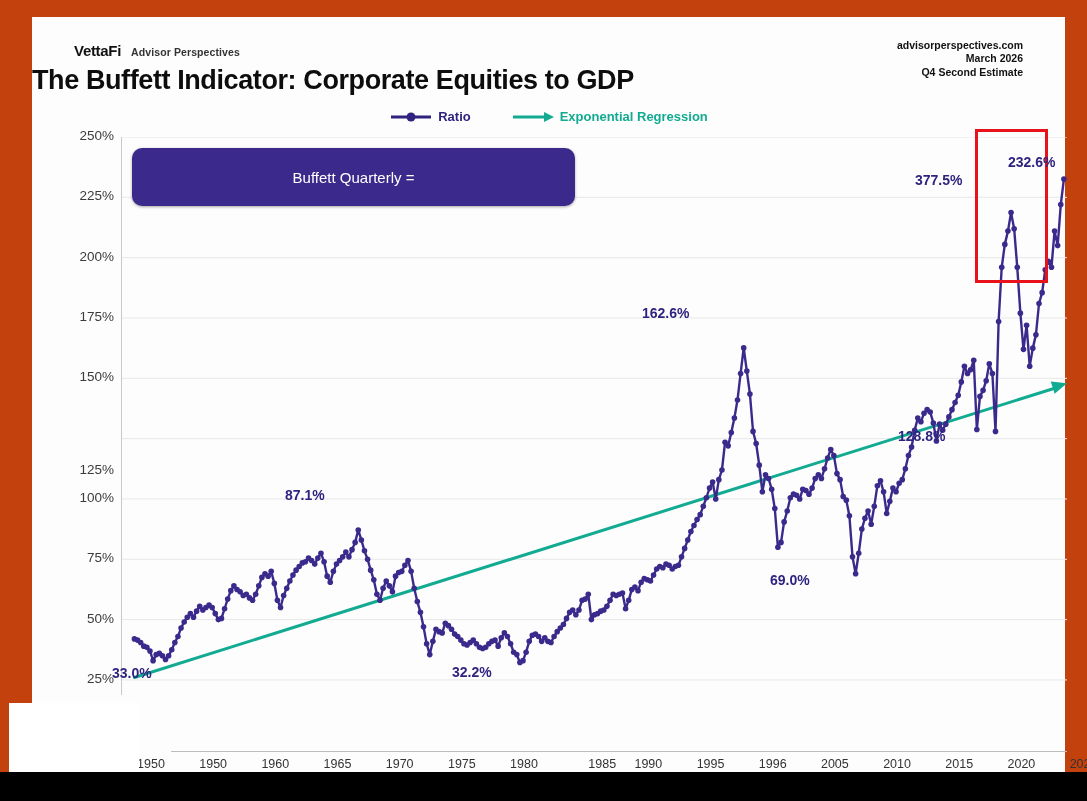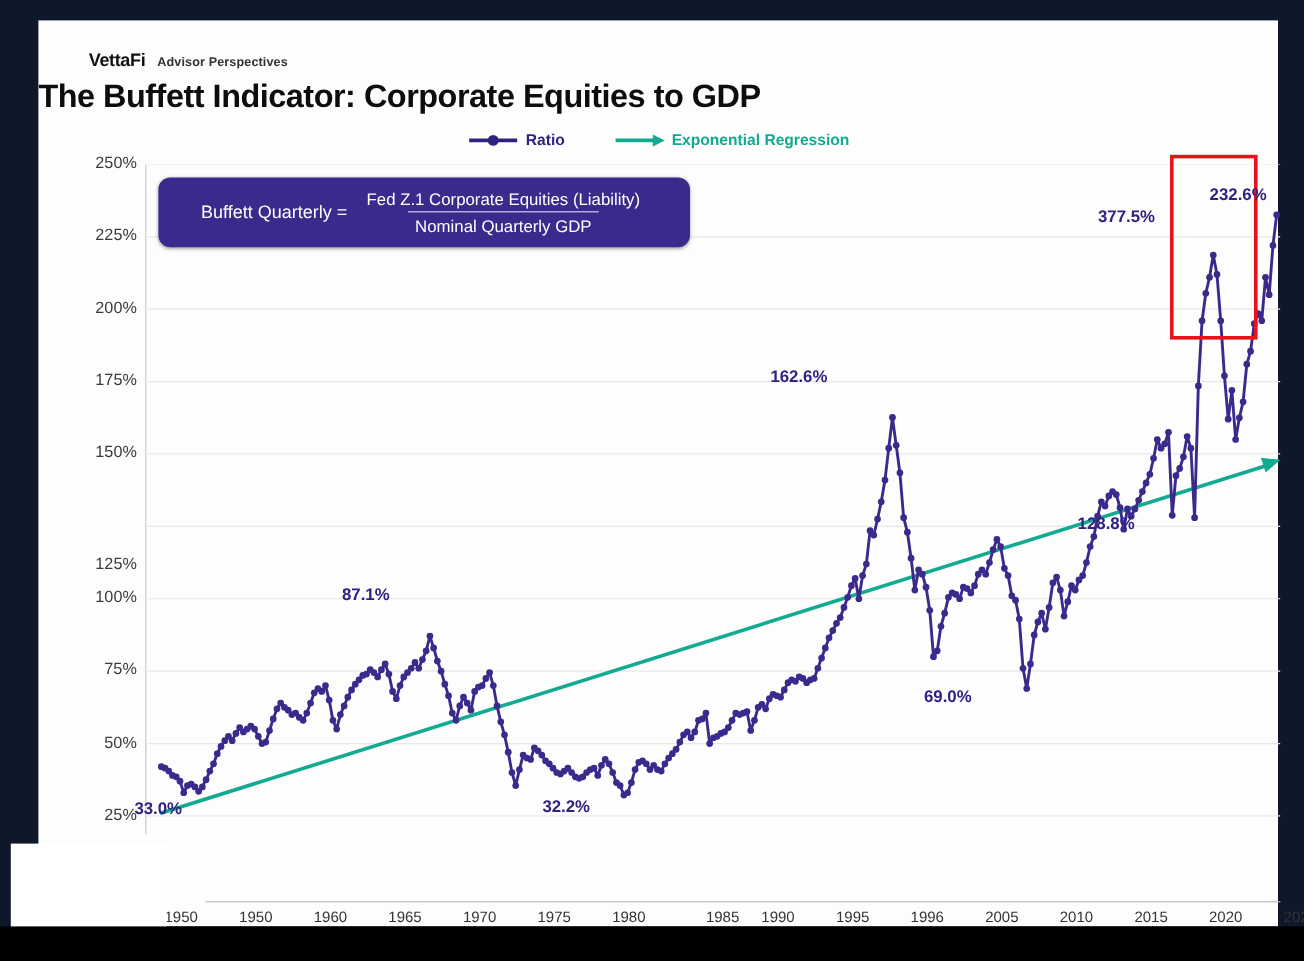--- a/index.html
+++ b/index.html
@@ -1,18 +1,18 @@
 <!DOCTYPE html>
 <html><head>
 <meta charset="utf-8">
 <style>
   html,body{margin:0;padding:0;background:#000;}
   body{width:1087px;height:801px;overflow:hidden;font-family:"Liberation Sans",sans-serif;}
 
-  #root{position:relative;width:1087px;height:801px;background:#0f172a;}
+  #root{position:relative;width:1087px;height:801px;background:#c2410c;}
 
   
   #card{position:absolute;left:32px;top:17px;width:1033px;height:755px;background:#fdfdfd;}
   
   #notch{position:absolute;left:9px;top:703px;width:130px;height:84px;background:#fff;}
   #blackstrip2{position:absolute;left:0px;top:772px;width:1087px;height:29px;background:#000;}
 
   
   #brand{position:absolute;left:42px;top:25px;display:flex;align-items:baseline;gap:10px;}
   .logo{font-size:15px;font-weight:bold;color:#111;letter-spacing:-.3px;}
@@ -65,20 +65,25 @@
 
 <div id="root">
 
   <div id="card">
 
     <div id="brand">
       <span class="logo">VettaFi</span>
       <span class="tagline">Advisor Perspectives</span>
     </div>
 
+    <div id="meta">
+      <div>advisorperspectives.com</div>
+      <div>March 2026</div>
+      <div>Q4 Second Estimate</div>
+    </div>
 
     <div id="title">The Buffett Indicator: Corporate Equities to GDP</div>
 
     <div id="legend">
       <div class="lg lg-ratio">
         <svg width="44" height="14" viewBox="0 0 44 14">
           <line x1="2" y1="7" x2="42" y2="7" stroke="#2f2380" stroke-width="3"></line>
           <circle cx="22" cy="7" r="4.5" fill="#2f2380"></circle>
         </svg>
         <span class="lg-label">Ratio</span>
@@ -424,24 +429,20 @@
             <circle cx="932.57" cy="94.11" r="2.8" fill="#3b2a8c"></circle>
             <circle cx="935.67" cy="108.59" r="2.8" fill="#3b2a8c"></circle>
             <circle cx="938.78" cy="67.57" r="2.8" fill="#3b2a8c"></circle>
             <circle cx="941.89" cy="41.99" r="2.8" fill="#3b2a8c"></circle>
           </g>
       </svg>
     </div>
 
     <div id="formula">
       <span class="lhs">Buffett Quarterly  =</span>
-      <span class="frac">
-        <span class="num">Fed Z.1 Corporate Equities (Liability)</span>
-        <span class="den">Nominal Quarterly GDP</span>
-      </span>
     </div>
 
     <div id="redbox" style="left: 943px; top: 112px; width: 67px; height: 148px; border-color: rgb(232, 19, 26);"></div>
 
     <div id="annotations">
         <div class="ann" style="left: 80px; top: 648px;">33.0%</div>
         <div class="ann" style="left: 253px; top: 470px;">87.1%</div>
         <div class="ann" style="left: 420px; top: 647px;">32.2%</div>
         <div class="ann" style="left: 610px; top: 288px;">162.6%</div>
         <div class="ann" style="left: 738px; top: 555px;">69.0%</div>

